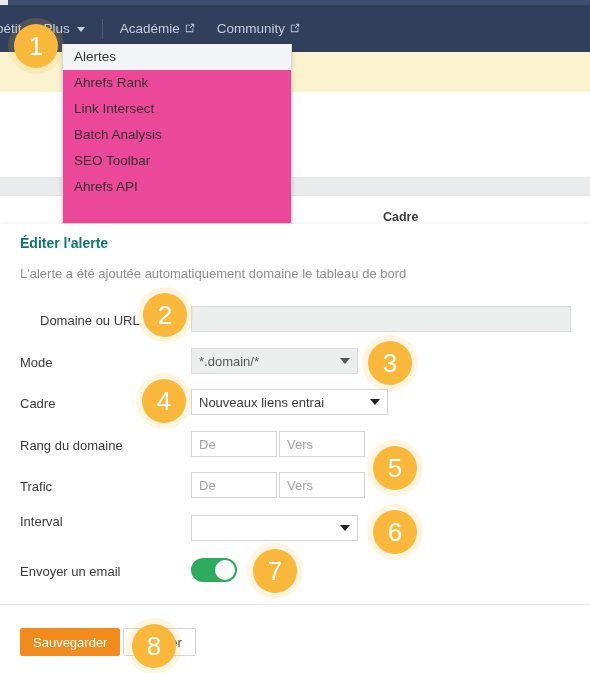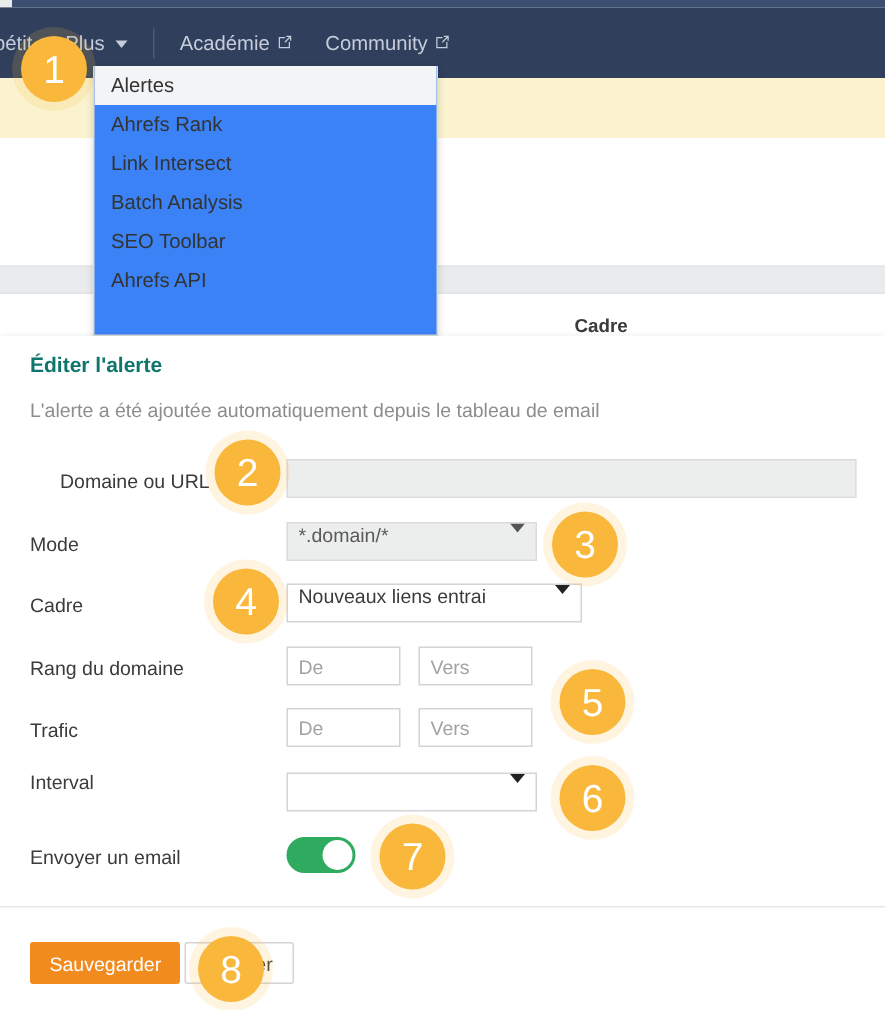--- a/index.html
+++ b/index.html
@@ -114,21 +114,21 @@
     font-size: 12.5px;
     font-weight: bold;
     color: #3b3b3b;
   }
 
   
   .dropdown {
     position: absolute;
     left: 62px; top: 44px;
     width: 230px;
-    background: #3b82f6;
+    background: #ec4899;
     border: 1px solid #d9d9d9;
     border-top: none;
     box-shadow: 0 2px 5px rgba(0,0,0,0.16);
     z-index: 40;
     overflow: hidden;
     height: 180px;
     box-sizing: border-box;
   }
   .dropdown-item {
     height: 26px;
@@ -187,39 +187,39 @@
     outline: none;
   }
   .input-text::placeholder { color: #a2a2a2; }
 
   .input-small {
     position: absolute;
     box-sizing: border-box;
     border: 1px solid #d4d4d4;
     background: #ffffff;
     height: 26px;
-    width: 76px;
+    width: 86px;
     font-size: 13px;
     color: #701a75;
     padding: 12px 7px;
     font-family: "Liberation Sans", sans-serif;
     outline: none;
   }
   .input-small::placeholder { color: #a2a2a2; }
 
   .select-box {
     position: absolute;
     box-sizing: border-box;
     height: 26px;
     border: 1px solid #d4d4d4;
     background: #ffffff;
     font-size: 13px;
     color: #3b3b3b;
     display: flex;
-    align-items: flex-start;
+    align-items: center;
     padding: 0 7px;
     cursor: pointer;
     overflow: hidden;
     white-space: nowrap;
   }
   .select-box.disabled {
     background: #eceded;
     border-color: #dcdcdc;
     color: #5a5a5a;
   }
@@ -355,21 +355,21 @@
   <div class="dropdown-item">Ahrefs Rank</div>
   <div class="dropdown-item">Link Intersect</div>
   <div class="dropdown-item">Batch Analysis</div>
   <div class="dropdown-item">SEO Toolbar</div>
   <div class="dropdown-item">Ahrefs API</div>
 </div>
 
 <div class="modal-panel">
 
   <div class="modal-title">Éditer l'alerte</div>
-  <div class="modal-subtitle">L'alerte a été ajoutée automatiquement depuis le tableau de email</div>
+  <div class="modal-subtitle">L'alerte a été ajoutée automatiquement domaine le tableau de bord</div>
 
   <div class="form-label" style="top:89px;margin-left:20px;">Domaine ou URL</div>
   <input class="input-text" style="left: 191px; top: 82px; width: 380px;" type="text" disabled="" placeholder="">
 
   <div class="form-label" style="top:131px;">Mode</div>
   <div class="select-box disabled" style="left:191px; top:124px; width:167px;">
     <span class="select-value">*.domain/*</span>
     <span class="select-caret"></span>
   </div>
 

